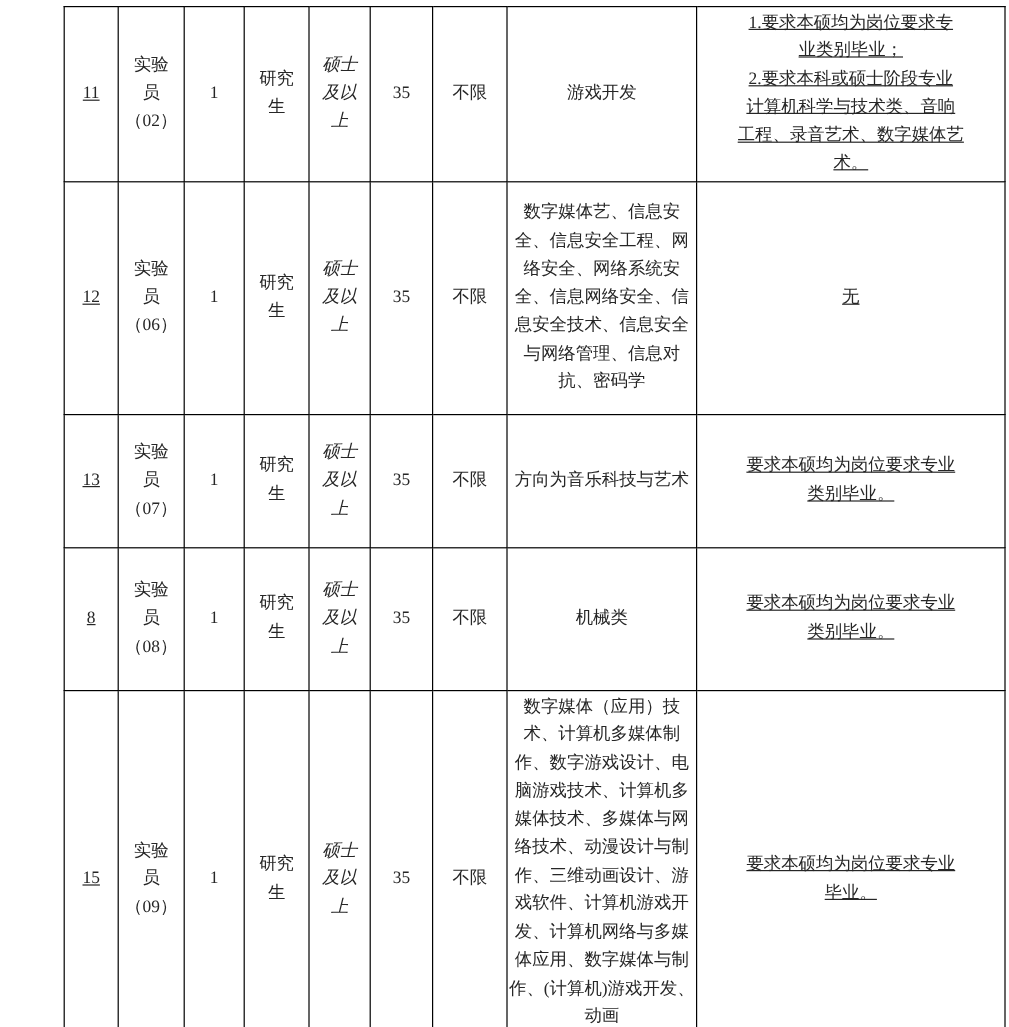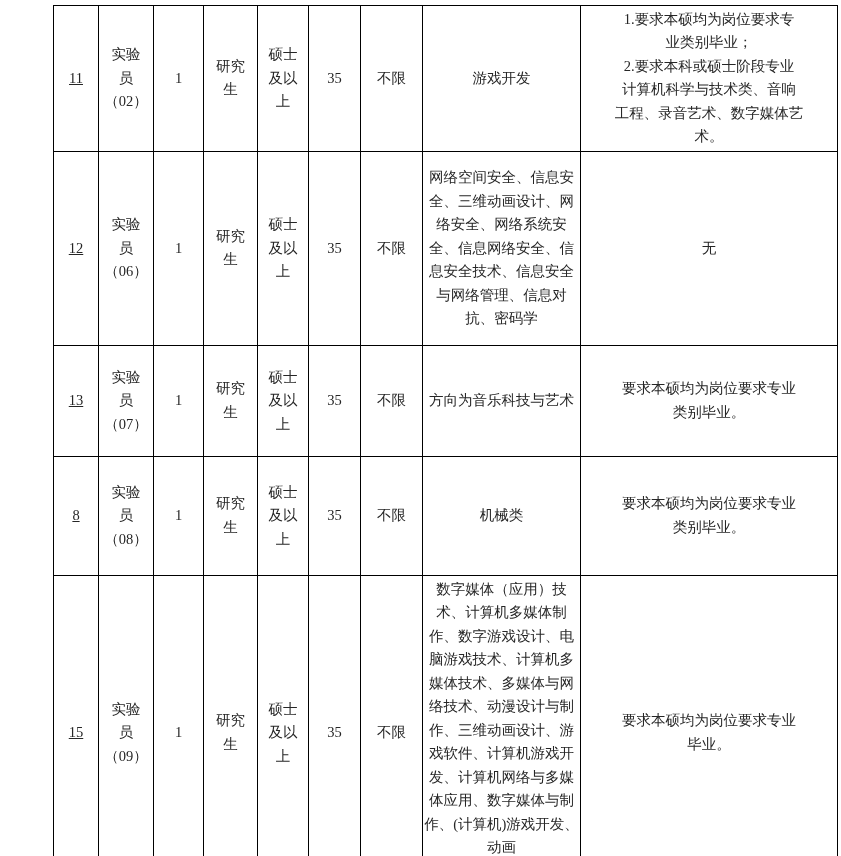--- a/index.html
+++ b/index.html
@@ -52,33 +52,34 @@
   col.c-age     { width: 52px; }
   col.c-polit   { width: 62px; }
   col.c-major   { width: 158px; }
   col.c-remark  { width: 257px; }
 
   td.no       { font-size: 15px; text-decoration: underline; }
   td.count    { font-size: 15px; }
   td.age      { font-size: 15px; }
   td.post     { line-height: 1.45; }
   td.edu      { line-height: 1.45; }
-  td.degree   { line-height: 1.45; }
+  td.degree   { line-height: 1.45; font-style: italic; }
   td.polit    { }
   td.major {
     line-height: 1.63;
     padding: 4px 6px;
     font-size: 14.5px;
   }
   td.remark {
     text-align: left;
     vertical-align: top;
     padding: 5px 7px 5px 8px;
     line-height: 1.62;
     font-size: 14.5px;
+    text-decoration: underline;
   }
   td.remark.mid {
     vertical-align: middle;
   }
   td.remark.center {
     text-align: center;
     vertical-align: middle;
   }
   .remark-line { display: block; white-space: normal; }
 
@@ -153,21 +154,21 @@
             <span>研究</span><br>
             <span>生</span>
           </td>
           <td class="degree">
             <span>硕士</span><br>
             <span>及以</span><br>
             <span>上</span>
           </td>
           <td class="age">35</td>
           <td class="polit">不限</td>
-          <td class="major">网络空间安全、信息安全、三维动画设计、网络安全、网络系统安全、信息网络安全、信息安全技术、信息安全与网络管理、信息对抗、密码学</td>
+          <td class="major">数字媒体艺、信息安全、信息安全工程、网络安全、网络系统安全、信息网络安全、信息安全技术、信息安全与网络管理、信息对抗、密码学</td>
           <td class="remark center">
             <span class="remark-line">无</span>
           </td>
         </tr>
 
         <tr class="r13">
           <td class="no">13</td>
           <td class="post">
             <span>实验</span><br>
             <span>员</span><br>

